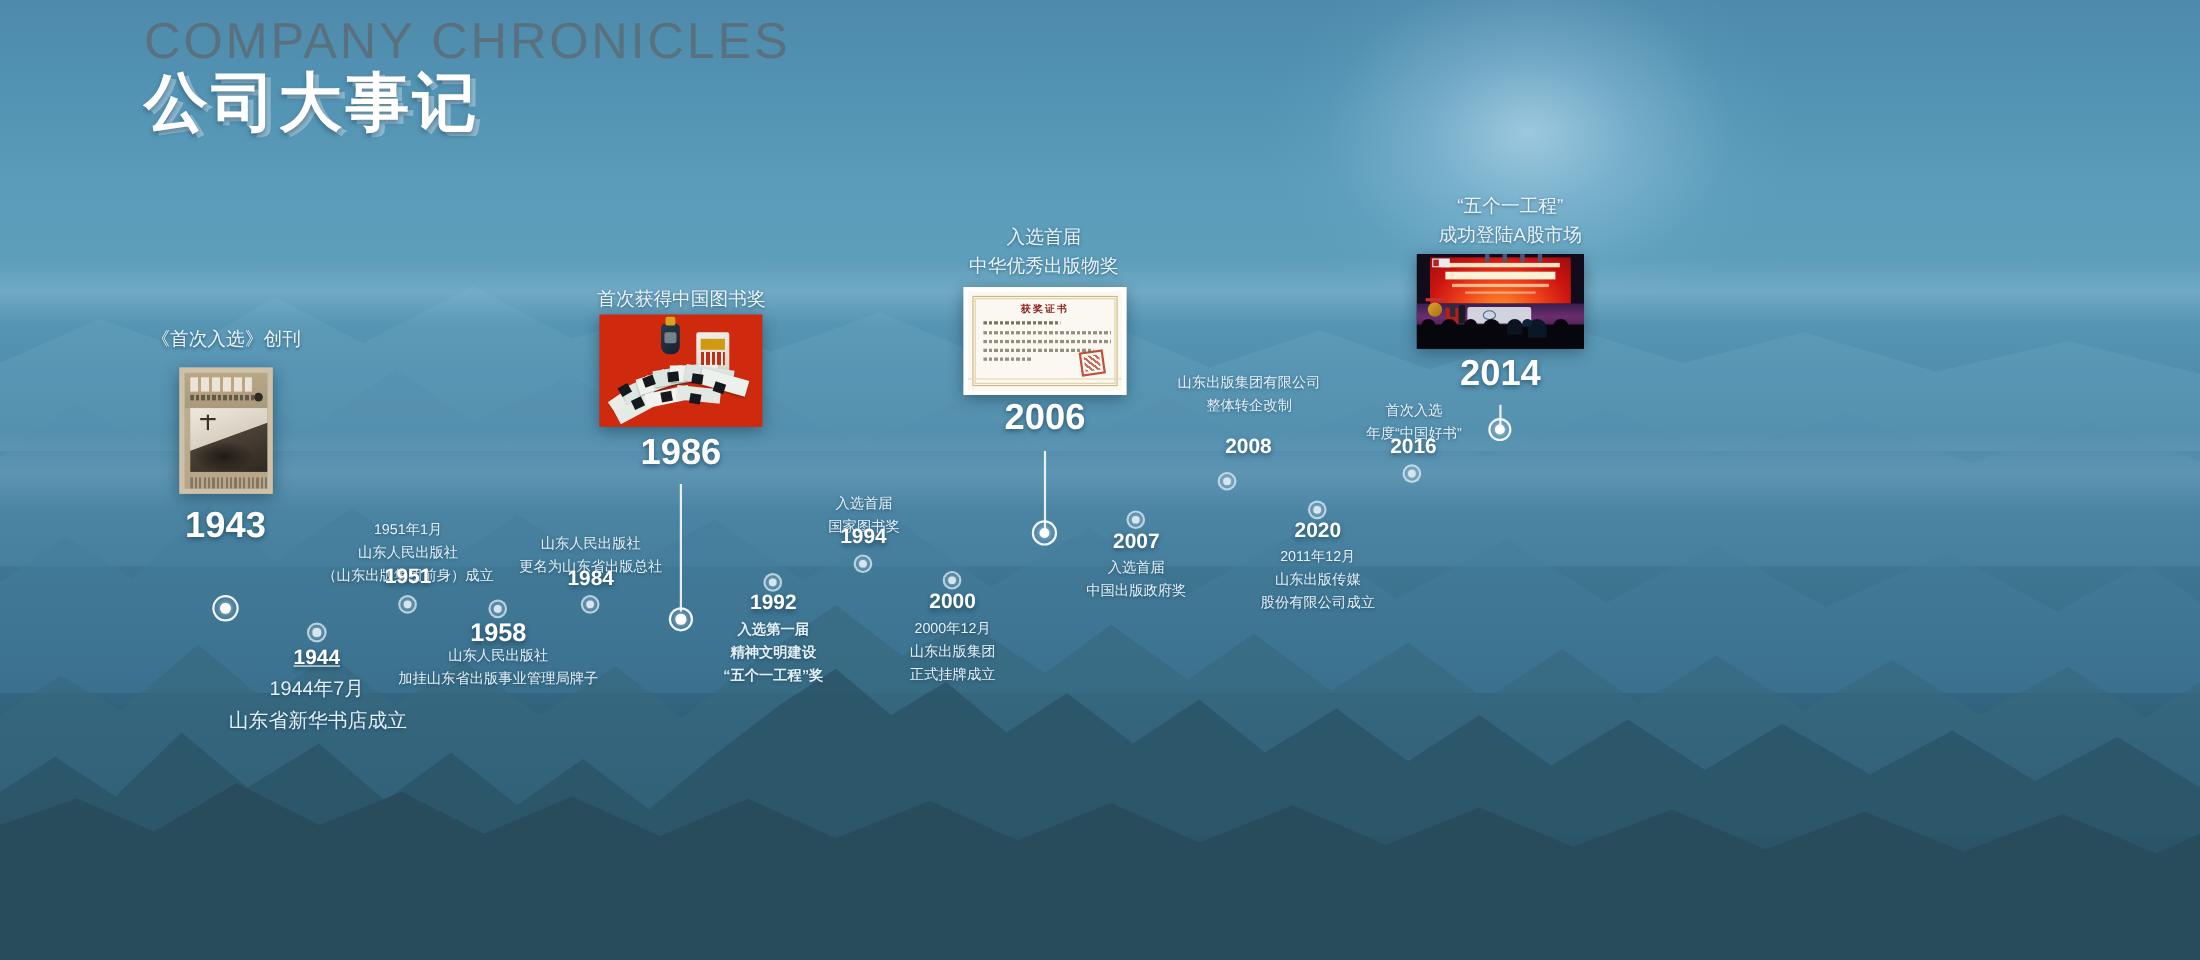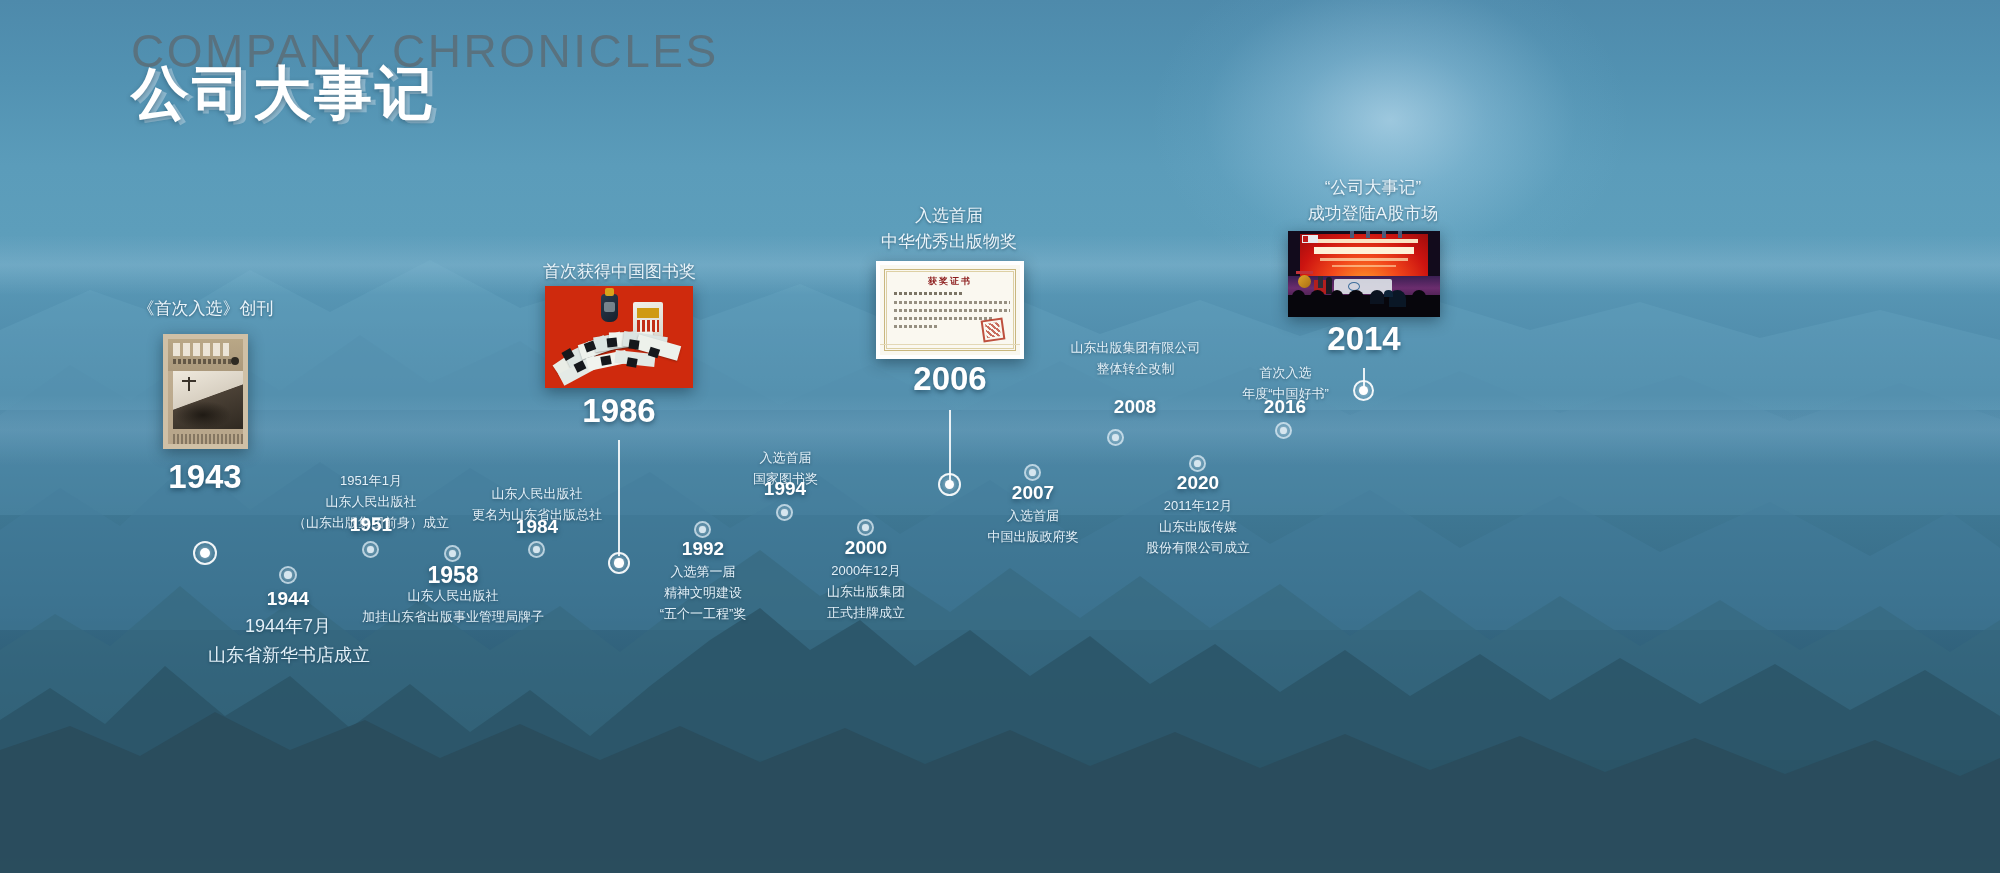--- a/index.html
+++ b/index.html
@@ -43,21 +43,21 @@
     position: absolute; left: 0; width: 2000px;
     pointer-events: none;
   }
 
   
   #header { position: absolute; left: 0; top: 0; width: 100%; height: 150px; }
 
   #title-en {
     position: absolute;
     left: 131px;
-    top: 24px;
+    top: 10px;
     font-size: 46px;
     letter-spacing: 2.5px;
     color: #5c6a72;
     opacity: 0.78;
     font-weight: 400;
     white-space: nowrap;
   }
 
   #title-cn-shadow {
     position: absolute;
@@ -228,21 +228,21 @@
       <div style="position:absolute;left:5px;top:95px;width:75px;height:14px;background:repeating-linear-gradient(90deg,#5a4f40 0 2px,transparent 2px 4px);opacity:0.55;"></div>
     </div>
 
     <div class="ev-year" style="left:115px; top:458px; width:180px; font-size:33px;">1943</div>
 
     <div class="dot-ring" style="left:193px; top:541px; width:24px; height:24px;"></div>
   </div>
 
   <div class="event">
     <div class="dot-ring dim" style="left:279px; top:566px; width:18px; height:18px;"></div>
-    <div class="ev-year" style="left:228px; top:588px; width:120px; font-size:19px;">1944</div>
+    <div class="ev-year" style="left:228px; top:588px; width:120px; font-size:19px;text-decoration:underline;">1944</div>
     <div class="ev-desc" style="left:208px; top:612px; width:160px; font-size:18px;">
       <div>1944年7月</div>
       <div>山东省新华书店成立</div>
     </div>
   </div>
 
   <div class="event">
     <div class="ev-desc" style="left:281px; top:471px; width:180px; font-size:13px;">
       <div>1951年1月</div>
       <div>山东人民出版社</div>
@@ -308,21 +308,21 @@
 
     <div class="ev-year" style="left:529px; top:392px; width:180px; font-size:33px;">1986</div>
 
     <div class="stem" style="left:618px; top:440px; height:116px;"></div>
     <div class="dot-ring" style="left:608px; top:552px; width:22px; height:22px;"></div>
   </div>
 
   <div class="event">
     <div class="dot-ring dim" style="left:694px; top:521px; width:17px; height:17px;"></div>
     <div class="ev-year" style="left:643px; top:538px; width:120px; font-size:19px;">1992</div>
-    <div class="ev-desc" style="left:628px; top:562px; width:150px; font-size:13px;">
+    <div class="ev-desc" style="left:628px; top:562px; width:150px; font-size:13px;font-weight:bold;">
       <div>入选第一届</div>
       <div>精神文明建设</div>
       <div>“五个一工程”奖</div>
     </div>
   </div>
 
   <div class="event">
     <div class="ev-desc" style="left:713px; top:448px; width:145px; font-size:13px;">
       <div>入选首届</div>
       <div>国家图书奖</div>
@@ -400,21 +400,21 @@
     <div class="ev-desc" style="left:1213px; top:363px; width:145px; font-size:13px;">
       <div>首次入选</div>
       <div>年度“中国好书”</div>
     </div>
     <div class="ev-year" style="left:1225px; top:396px; width:120px; font-size:19px;">2016</div>
     <div class="dot-ring dim" style="left:1275px; top:422px; width:17px; height:17px;"></div>
   </div>
 
   <div class="event">
     <div class="ev-caption" style="left:1253px; top:175px; width:240px; font-size:17px;">
-      <div>“公司大事记”</div>
+      <div>“五个一工程”</div>
       <div>成功登陆A股市场</div>
     </div>
 
     <div class="photo stagephoto" style="left:1288px; top:231px; width:152px; height:86px;">
       <div style="position:absolute;inset:0;background:#120b1c;"></div>
 
       <div style="position:absolute;left:12px;top:3px;width:128px;height:42px;background:radial-gradient(ellipse at 50% 120%, #ff9a2a 0%, #f2481b 38%, #cc1410 72%, #9c0c0c 100%);"></div>
       <div style="position:absolute;left:22px;top:8px;width:108px;height:4px;background:rgba(255,245,210,0.92);"></div>
       <div style="position:absolute;left:26px;top:16px;width:100px;height:7px;background:rgba(255,250,225,0.96);"></div>
       <div style="position:absolute;left:32px;top:27px;width:88px;height:3px;background:rgba(255,236,190,0.7);"></div>

